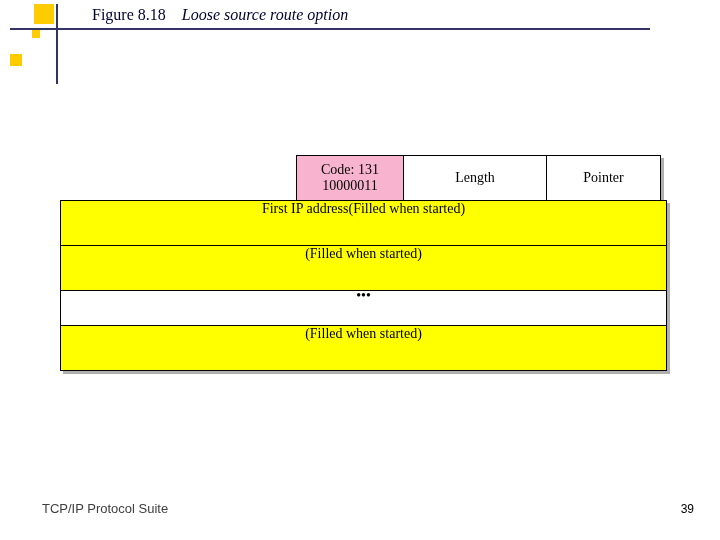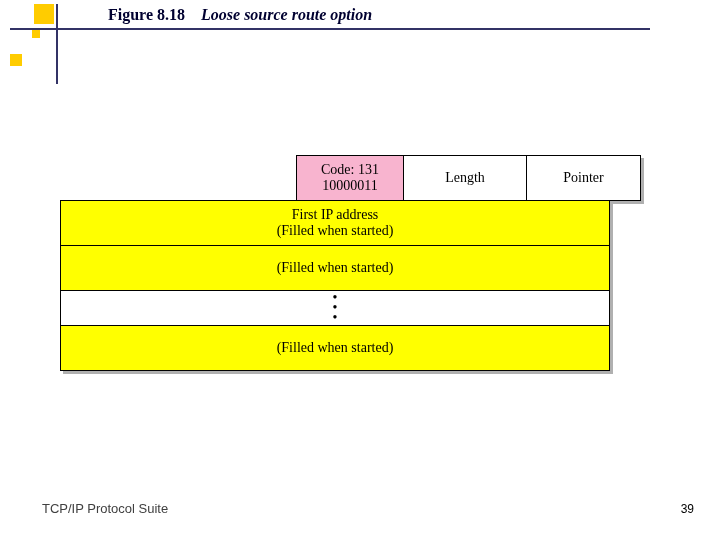--- a/index.html
+++ b/index.html
@@ -19,23 +19,23 @@
     position: absolute;
     background: #ffcc00;
   }
   .deco-line {
     position: absolute;
     background: #333366;
   }
   .title-row {
     position: absolute;
     top: 6px;
-    left: 108px;
+    left: 92px;
     font-size: 16px;
-    font-weight: bold;
+    font-weight: normal;
     color: #000030;
   }
   .title-row .caption {
     font-style: italic;
     margin-left: 12px;
   }
   .diagram {
     position: absolute;
     top: 155px;
     left: 60px;
@@ -53,30 +53,30 @@
     border: 1px solid #000;
     height: 46px;
     text-align: center;
     font-size: 14px;
     display: flex;
     flex-direction: column;
     justify-content: center;
     background: #ffffff;
   }
   .hcell.code { background: #f8b4cf; width: 108px; margin-left: 36px; }
-  .hcell.len  { width: 124px; margin-left: -1px; }
+  .hcell.len  { width: 144px; margin-left: -1px; }
   .hcell.ptr  { width: 115px; margin-left: -1px; }
   .full-row {
     border: 1px solid #000;
     margin-top: -1px;
-    width: 550px;
+    width: 607px;
     text-align: center;
     font-size: 14px;
     display: flex;
-    flex-direction: column;
+    flex-direction: row;
     justify-content: center;
   }
   .yellow { background: #ffff00; height: 46px; }
   .dots   { background: #ffffff; height: 36px; line-height: 10px; font-size: 14px; letter-spacing: 0; }
   .dots div { height: 10px; }
   .footer-left {
     position: absolute;
     left: 42px;
     bottom: 24px;
     font-family: Arial, sans-serif;

